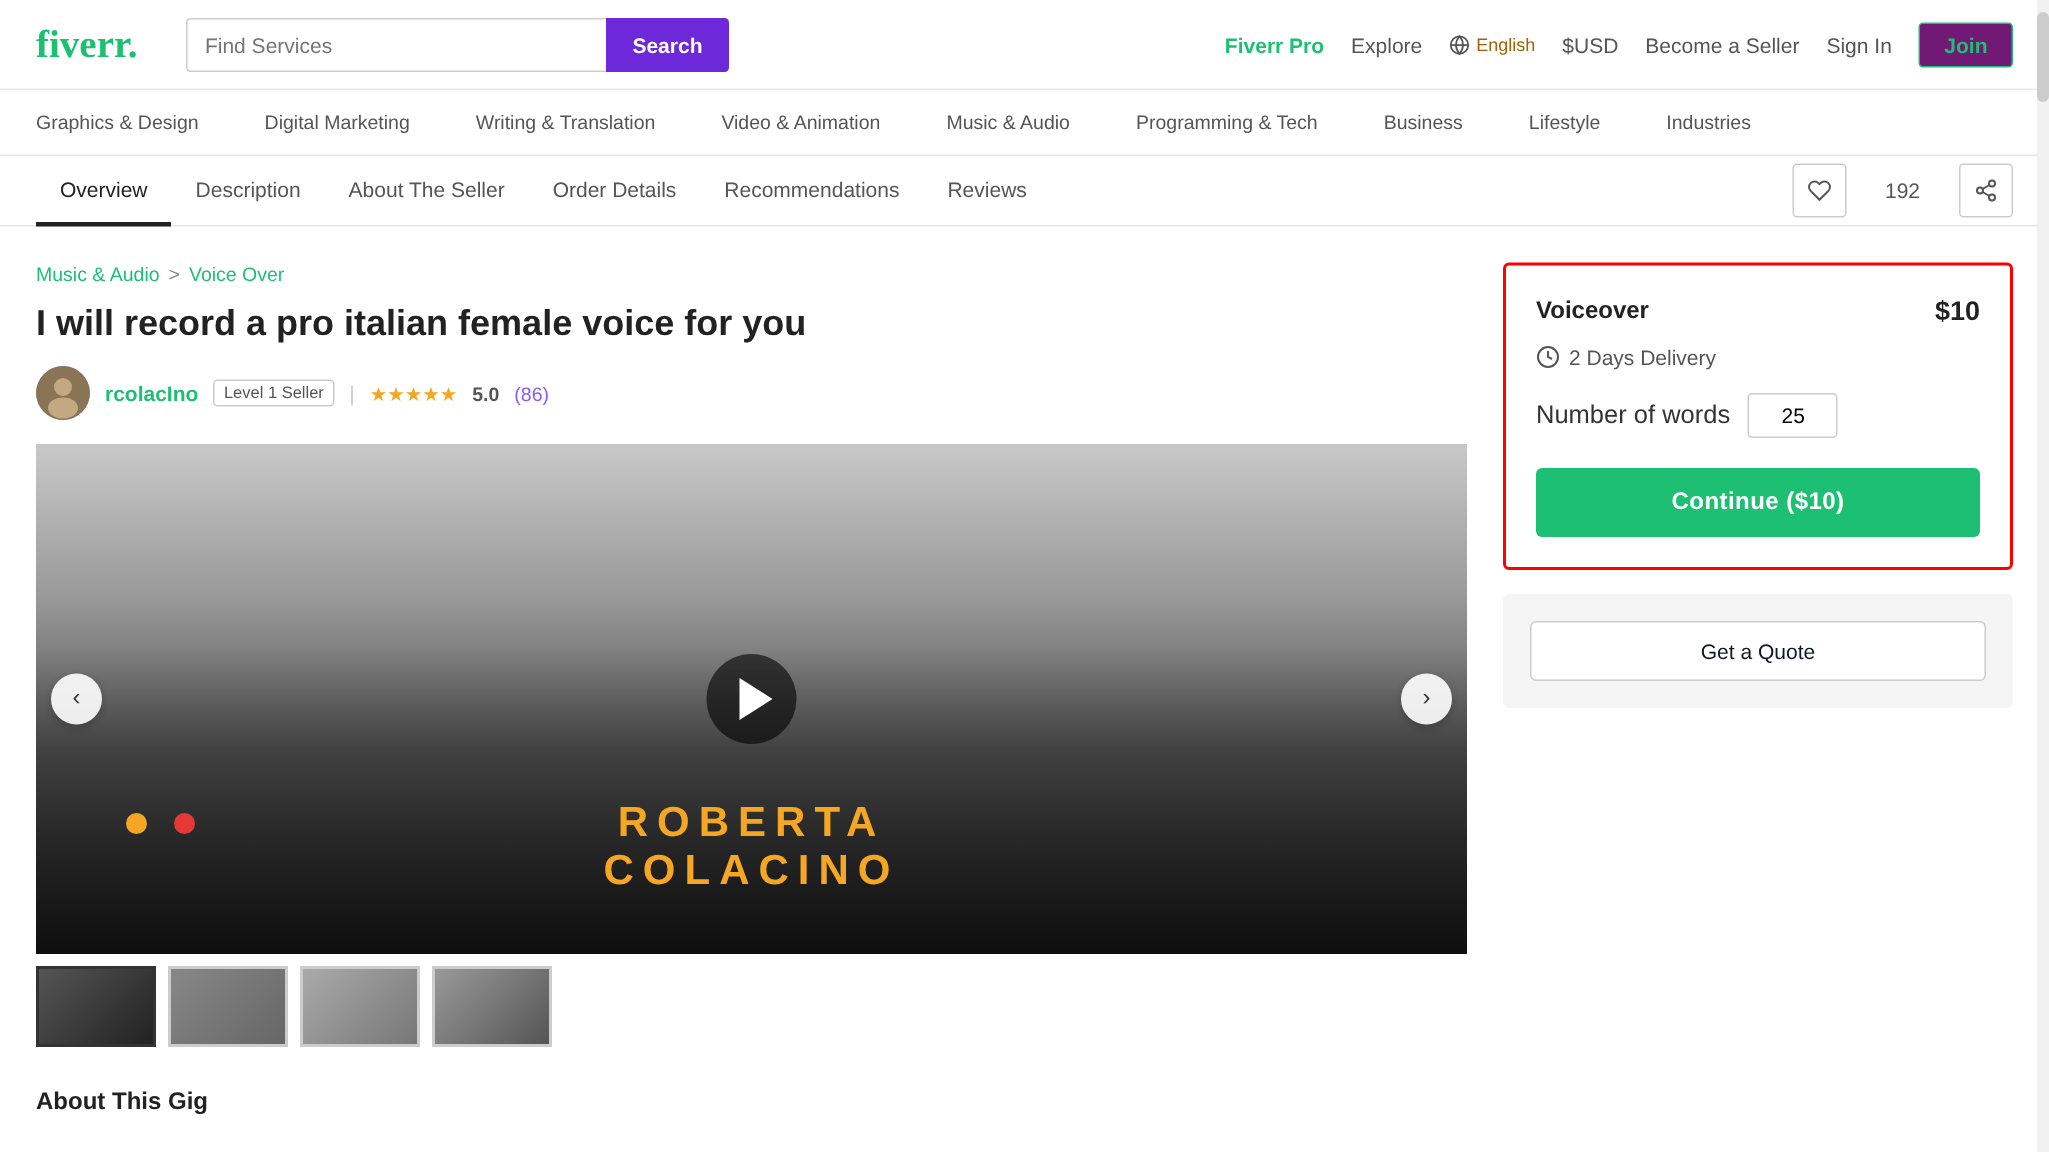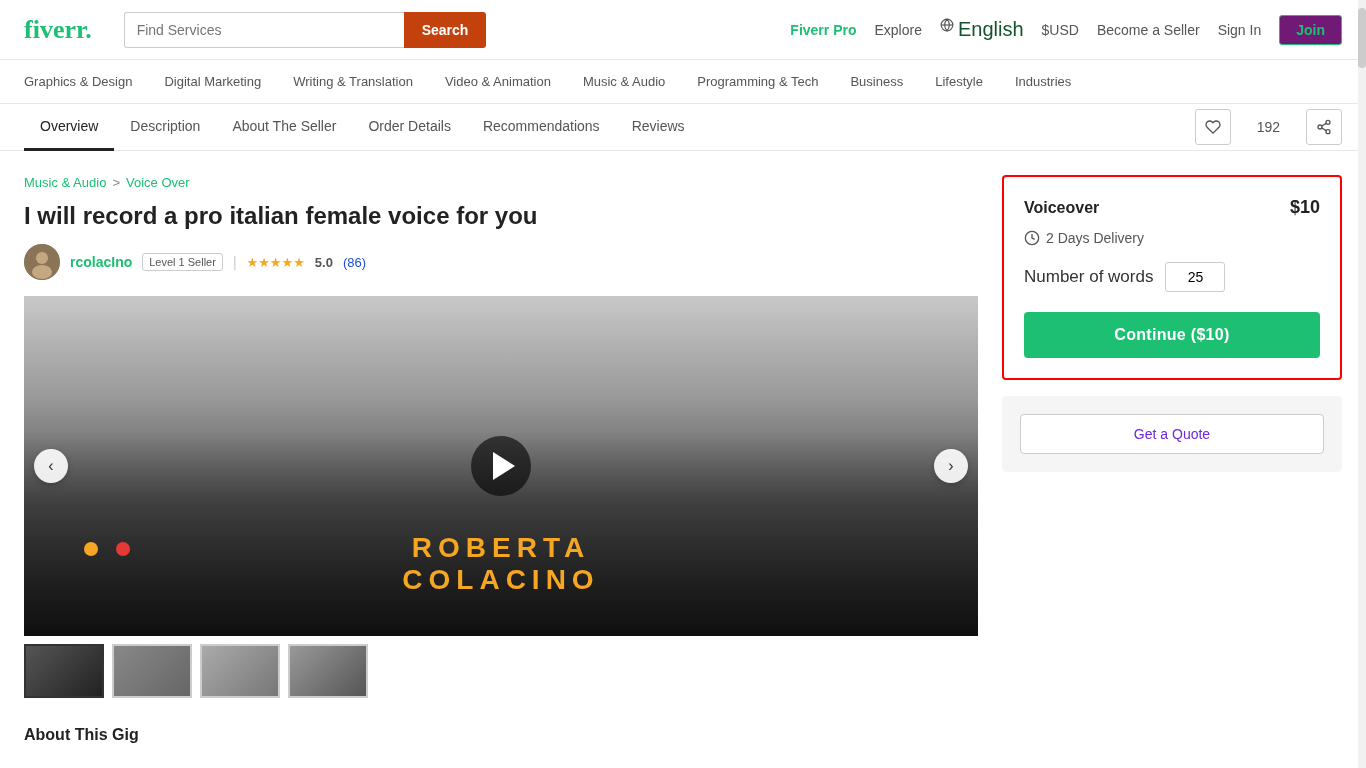--- a/index.html
+++ b/index.html
@@ -21,40 +21,40 @@
     }
     .top-nav-left { display: flex; align-items: center; gap: 32px; }
     .logo { font-size: 26px; font-weight: 900; color: #222; font-family: Georgia, serif; }
     .logo span { color: #1dbf73; }
     .search-bar { display: flex; align-items: center; }
     .search-bar input {
       width: 280px; height: 36px; border: 1px solid #ccc; border-right: none;
       padding: 0 12px; font-size: 14px; outline: none; border-radius: 3px 0 0 3px;
     }
     .search-bar button {
-      height: 36px; padding: 0 18px; background: #c2410c; color: #fff;
+      height: 36px; padding: 0 18px; background: #6d28d9; color: #fff;
       border: none; cursor: pointer; font-size: 14px; font-weight: 600;
       border-radius: 0 3px 3px 0;
     }
     .top-nav-right { display: flex; align-items: center; gap: 18px; }
     .fiverr-pro { color: #1dbf73; font-weight: 700; font-size: 14px; cursor: pointer; }
     .nav-link { color: #555; font-size: 14px; cursor: pointer; }
-    .lang-btn { display: flex; gap: 4px; color: #14532d; cursor: pointer; font-size: 20px; }
+    .lang-btn { display: flex; gap: 4px; color: #a16207; cursor: pointer; font-size: 12px; }
     .currency { color: #555; font-size: 14px; cursor: pointer; }
     .become-seller { color: #555; font-size: 14px; cursor: pointer; }
     .sign-in { color: #555; font-size: 14px; cursor: pointer; }
     .join-btn {
       border: 1px solid #1dbf73; color: #1dbf73; background: #701a75;
       padding: 6px 16px; border-radius: 3px; font-size: 14px; cursor: pointer;
       font-weight: 600;
     }
 
     
     .cat-nav {
-      display: flex; align-items: center; gap: 32px;
+      display: flex; align-items: center; gap: 44px;
       padding: 0 24px; height: 44px; border-bottom: 1px solid #e8e8e8;
       overflow-x: auto; white-space: nowrap;
     }
     .cat-nav a { color: #555; font-size: 13px; cursor: pointer; text-decoration: none; }
 
     
     .tabs {
       display: flex; align-items: center; justify-content: space-between;
       padding: 0 24px; border-bottom: 1px solid #e8e8e8;
     }
@@ -101,21 +101,21 @@
     }
     .avatar svg { width: 36px; height: 36px; }
     .seller-name { color: #1dbf73; font-weight: 600; font-size: 14px; cursor: pointer; }
     .seller-badge {
       background: #fff; border: 1px solid #ccc; border-radius: 3px;
       padding: 2px 6px; font-size: 11px; color: #555;
     }
     .separator { color: #ccc; }
     .stars { color: #f5a623; font-size: 13px; }
     .rating-score { font-weight: 700; font-size: 13px; color: #555; }
-    .review-count { color: #1d4ed8; font-size: 13px; }
+    .review-count { color: #8b5cf6; font-size: 13px; }
 
     
     .gallery { position: relative; margin-bottom: 16px; }
     .main-image {
       width: 100%; height: 340px; background: #ddd;
       display: flex; align-items: center; justify-content: center;
       overflow: hidden; position: relative;
     }
     .main-image-bg {
       width: 100%; height: 100%;
@@ -199,21 +199,21 @@
       border: none; border-radius: 4px; font-size: 16px; font-weight: 600;
       cursor: pointer; letter-spacing: 0.3px;
     }
 
     
     .quote-card {
       background: #f5f5f5; border-radius: 4px; padding: 18px; text-align: center;
     }
     .quote-text { font-size: 14px; color: #333; margin-bottom: 14px; font-weight: 500; }
     .quote-btn {
-      width: 100%; height: 40px; background: #fff; color: #6d28d9;
+      width: 100%; height: 40px; background: #fff; color: #0f172a;
       border: 1px solid #ccc; border-radius: 4px; font-size: 14px;
       cursor: pointer; font-weight: 500;
     }
 
     
     .scrollbar-track {
       position: fixed; right: 0; top: 0; bottom: 0; width: 8px;
       background: #f1f1f1; display: flex; flex-direction: column;
     }
     .scrollbar-thumb {

